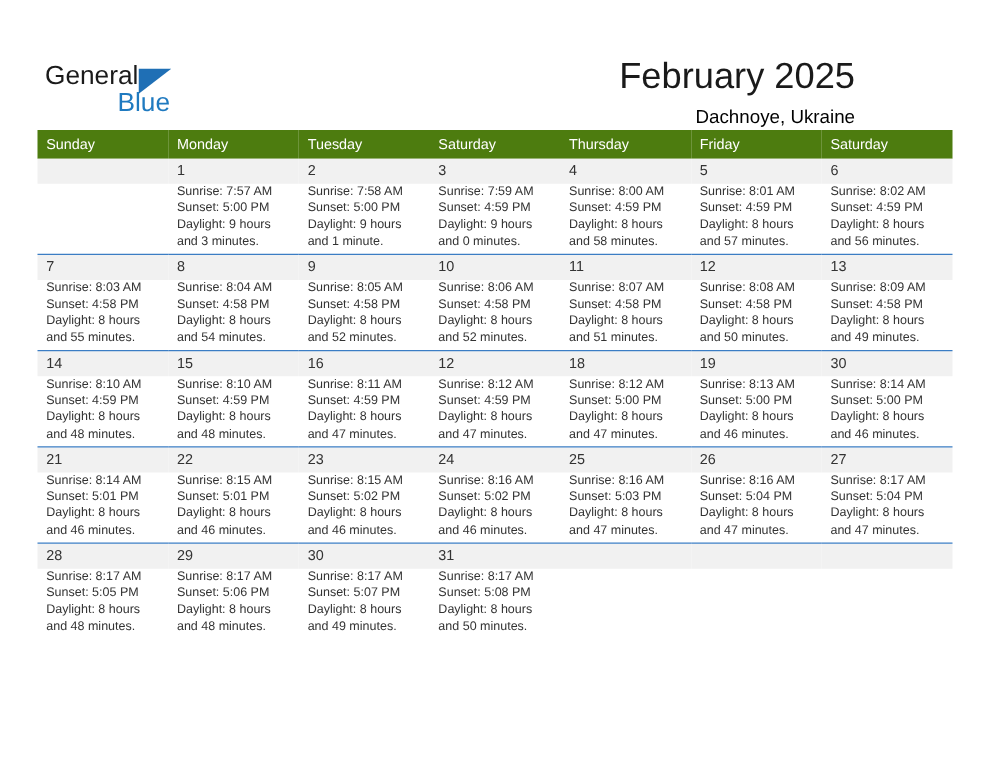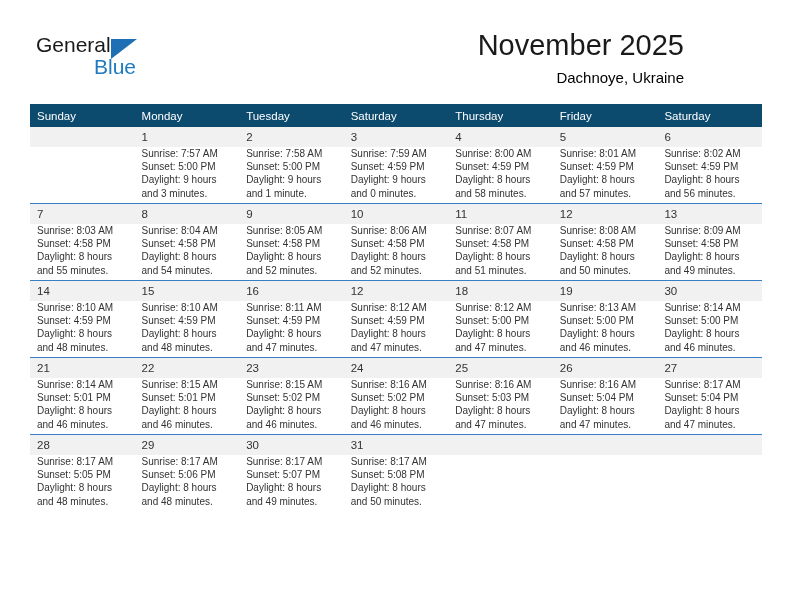--- a/index.html
+++ b/index.html
@@ -18,21 +18,21 @@
     position: relative;
     width: 792px;
     height: 612px;
     box-sizing: border-box;
   }
 
   
   .header {
     position: absolute;
     left: 0;
-    top: 0;
+    top: 16px;
     width: 718px;
     height: 104px;
   }
   .logo {
     position: absolute;
     left: 36px;
     top: 34px;
     width: 180px;
     height: 56px;
   }
@@ -86,21 +86,21 @@
   
   .calendar {
     position: absolute;
     left: 30px;
     top: 104px;
     width: 732px;
     border-collapse: collapse;
     table-layout: fixed;
   }
   .calendar th {
-    background: #0c4a6e;
+    background: #4d7c0f;
     color: #ffffff;
     font-size: 11.5px;
     font-weight: normal;
     text-align: left;
     padding: 5px 0 5px 7px;
     height: 13px;
     border: none;
   }
   .calendar td {
     vertical-align: top;
@@ -141,21 +141,21 @@
 
   <div class="header">
 
     <div class="logo">
       <span class="logo-general">General</span>
       <span class="logo-flag"></span>
       <span class="logo-blue">Blue</span>
     </div>
 
     <div class="title-block">
-      <div class="cal-title">November 2025</div>
+      <div class="cal-title">February 2025</div>
       <div class="cal-subtitle">Dachnoye, Ukraine</div>
     </div>
 
   </div>
 
   <table class="calendar">
     <thead>
       <tr>
         <th>Sunday</th>
         <th>Monday</th>

